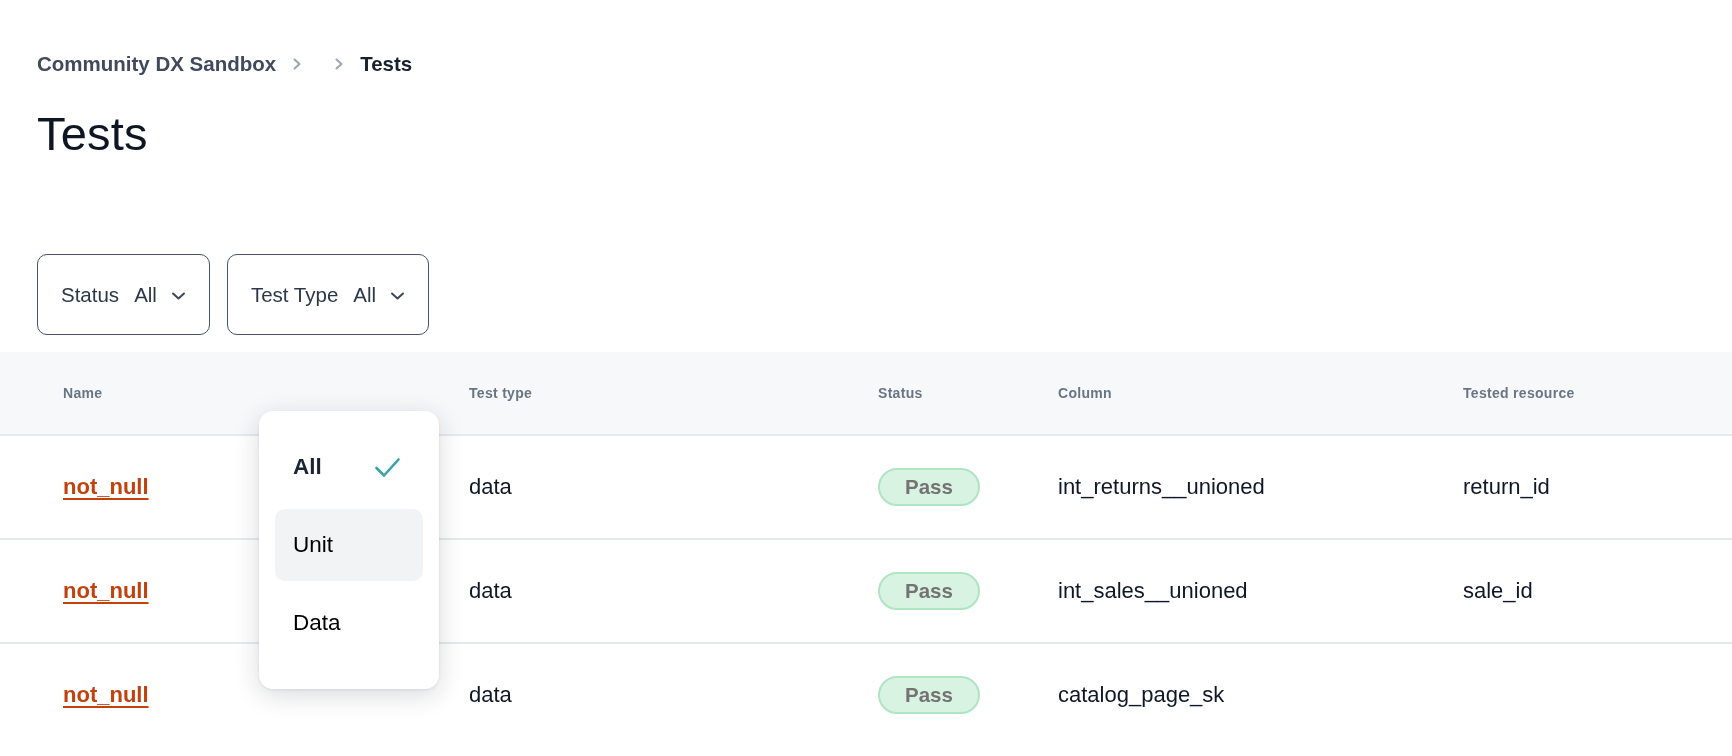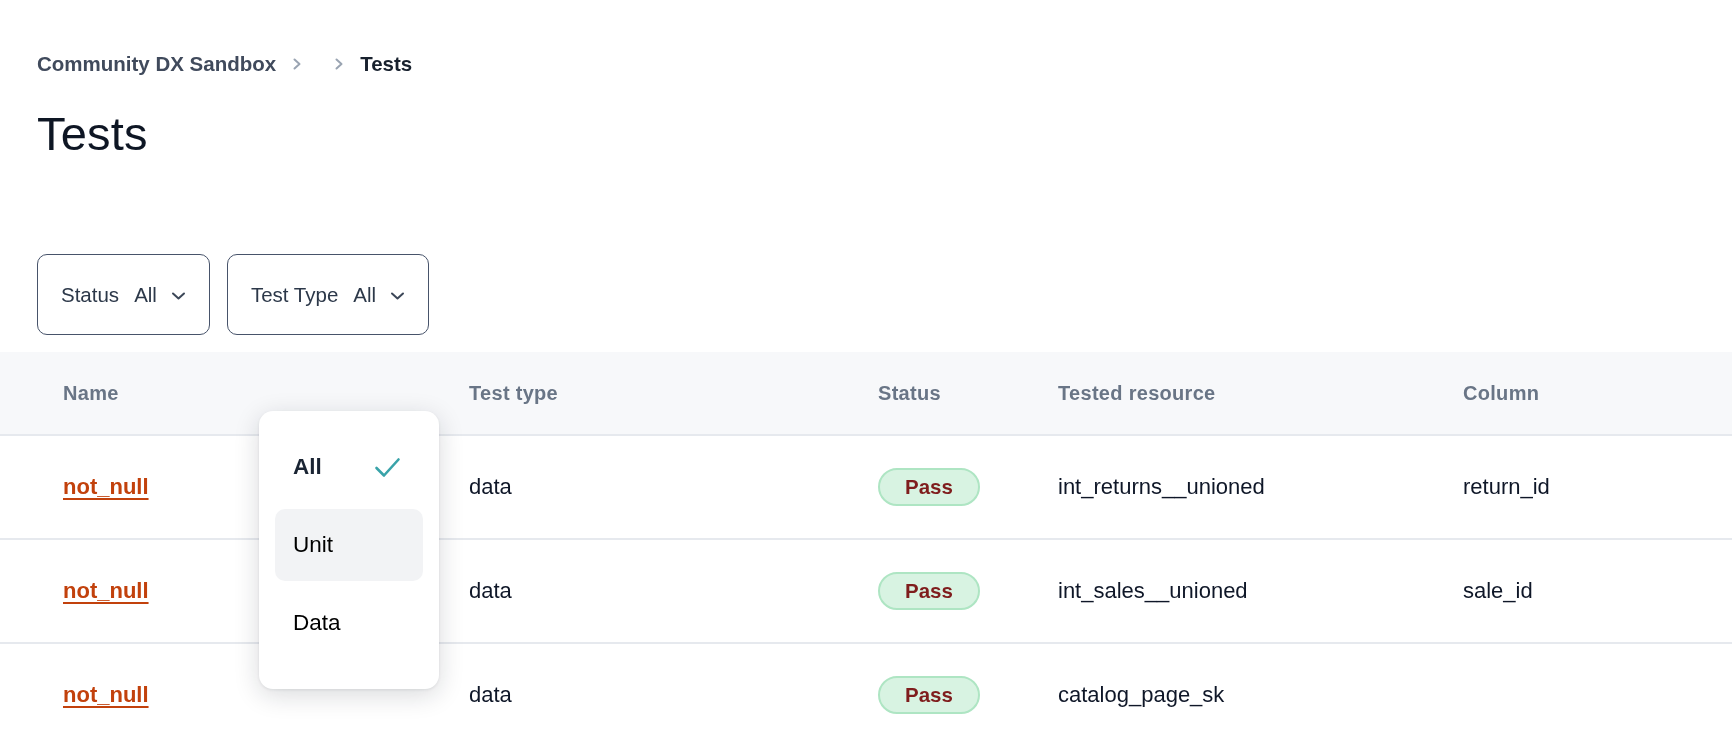--- a/index.html
+++ b/index.html
@@ -25,29 +25,29 @@
     font-size: 20.5px; color: #2c3849; cursor: pointer; }
   .filter-btn .f-label { font-weight: 400; }
   .filter-btn .f-value { font-weight: 400; margin-left: 4px; }
   .filter-btn .chev { display: inline-flex; margin-left: 3px; margin-top: 3px; }
 
   
   .table { margin-top: 17px; width: 1732px; }
   .tgrid { display: grid; grid-template-columns: 406px 409px 180px 405px 1fr;
     align-items: center; padding-left: 63px; }
   .thead { background: #f7f8fa; height: 82px; }
-  .thead .th { font-size: 20px; font-weight: 700; color: #697586; letter-spacing: 0.3px; }
+  .thead .th { font-size: 14px; font-weight: 700; color: #697586; letter-spacing: 0.3px; }
   .trow { height: 104px; border-top: 2px solid #e6e9ee; background: #fff; }
   .trow:first-of-type { border-top: none; }
   .cell { font-size: 22px; color: #0f1728; }
   .cell a.test-link { color: #c2410c; font-weight: 700; text-decoration: underline;
     text-underline-offset: 4px; cursor: pointer; }
   .badge-pass { display: inline-flex; align-items: center; justify-content: center;
     padding: 5px 25px; border-radius: 999px; background: #d8f3e2; border: 2px solid #aee5c3;
-    color: #7f1d1d; font-size: 20.5px; font-weight: 600; }
+    color: #737373; font-size: 20.5px; font-weight: 600; }
 
   
   .menu { position: absolute; left: 259px; top: 359px; width: 180px; height: 278px;
     background: #ffffff; border-radius: 14px; padding: 20px 16px;
     box-shadow: 0 6px 26px rgba(16, 24, 40, 0.16), 0 1px 3px rgba(16,24,40,0.08); z-index: 10; }
   .menu-item { display: flex; align-items: center; justify-content: space-between;
     height: 72px; border-radius: 10px; padding: 0 22px 0 18px; font-size: 22.5px;
     color: #000000; cursor: pointer; margin-bottom: 6px; }
   .menu-item.selected { font-weight: 700; color: #1a2433; }
   .menu-item.highlighted { background: #f2f3f5; }
@@ -94,22 +94,22 @@
           </svg>
       </span>
     </button>
   </div>
 
   <div class="table">
     <div class="tgrid thead">
       <div class="th">Name</div>
       <div class="th">Test type</div>
       <div class="th">Status</div>
+      <div class="th">Column</div>
       <div class="th">Tested resource</div>
-      <div class="th">Column</div>
     </div>
 
     <div class="tgrid trow">
       <div class="cell"><a class="test-link">not_null</a></div>
       <div class="cell">data</div>
       <div class="cell"><span class="badge-pass">Pass</span></div>
       <div class="cell">int_returns__unioned</div>
       <div class="cell">return_id</div>
     </div>
 

